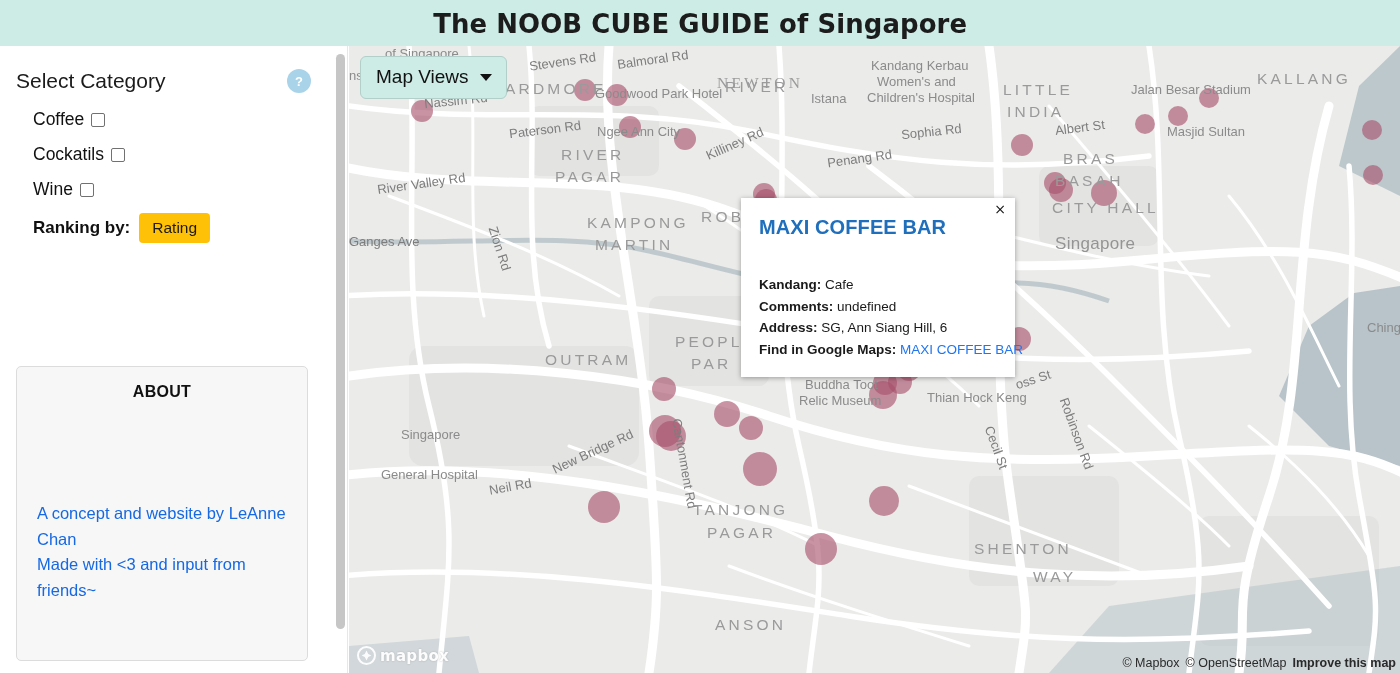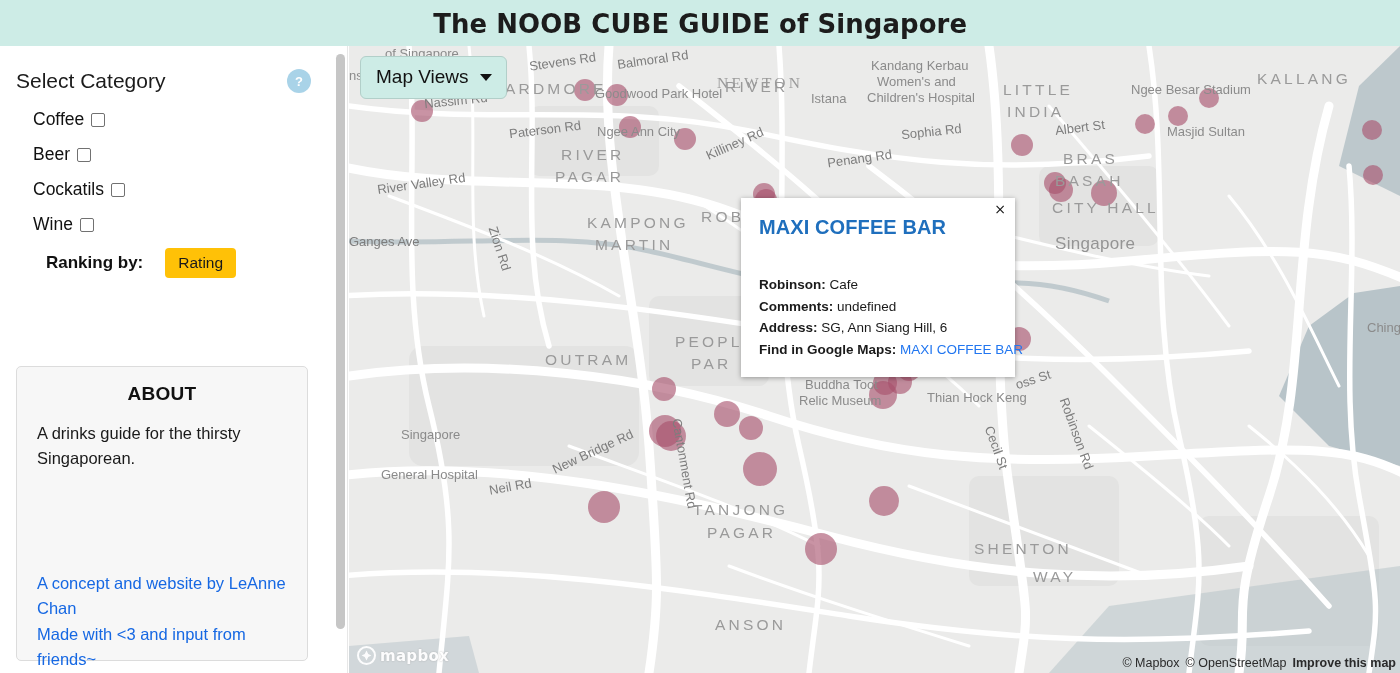--- a/index.html
+++ b/index.html
@@ -66,22 +66,22 @@
     appearance: none; -webkit-appearance: none;
     width: 14px; height: 14px;
     border: 1px solid #717171;
     border-radius: 2px;
     background: #fff;
     margin-left: 7px;
     cursor: pointer;
   }
 
   #ranking-row {
-    margin-left: 46px; margin-top: 4px;
-    display: flex; align-items: center; gap: 22px;
+    margin-left: 33px; margin-top: 4px;
+    display: flex; align-items: center; gap: 9px;
     height: 34px;
   }
   #ranking-label { font-size: 17px; font-weight: 700; color: #111; }
   #ranking-button {
     background: #ffc107;
     border: none; border-radius: 4px;
     padding: 7px 13px 8px 13px;
     font-size: 15.5px; color: #1a1a1a;
     font-family: "Liberation Sans", sans-serif;
     cursor: pointer;
@@ -92,21 +92,21 @@
   #about-card {
     position: absolute; left: 16px; top: 320px;
     width: 292px; height: 295px;
     background: #f7f7f7;
     border: 1px solid #dcdcdc;
     border-radius: 5px;
     padding: 16px 20px;
   }
   #about-title {
     text-align: center;
-    font-size: 19px; font-weight: 700; color: #111;
+    font-size: 16px; font-weight: 700; color: #111;
     letter-spacing: 0.3px;
     margin-bottom: 16px;
   }
   #about-body {
     font-size: 16.5px; color: #1a1a1a; line-height: 1.5;
   }
   .about-link {
     display: block;
     font-size: 16.5px; line-height: 1.55;
     color: #1668e3; text-decoration: none;
@@ -242,44 +242,39 @@
   <div id="sidebar">
 
     <div id="category-head">
       <div id="category-title">Select Category</div>
       <div id="help-badge">?</div>
     </div>
 
     <div id="category-list">
         <div class="cat-row">
           <span>Coffee</span>
-          <input type="checkbox" class="cb" style="">
-        </div>
-        <div class="cat-row">
-          <span>Beer</span>
           <input type="checkbox" class="cb" style="">
         </div>
         <div class="cat-row">
           <span>Cockatils</span>
           <input type="checkbox" class="cb" style="">
         </div>
         <div class="cat-row">
           <span>Wine</span>
           <input type="checkbox" class="cb" style="">
         </div>
       </div>
 
     <div id="ranking-row">
       <span id="ranking-label">Ranking by:</span>
       <button id="ranking-button">Rating</button>
     </div>
 
     <div id="about-card">
       <div id="about-title">ABOUT</div>
-      <div id="about-body">A drinks guide for the thirsty Singaporean.</div>
       <div id="about-links">
           <a class="about-link">A concept and website by LeAnne Chan</a>
           <a class="about-link">Made with &lt;3 and input from friends~</a>
         </div>
     </div>
   </div>
 
   <div id="sidebar-scrollbar">
     <div id="sidebar-scroll-thumb"></div>
   </div>
@@ -389,21 +384,21 @@
         <div class="lbl lbl-poi" style="left: 246px; top: 40px;">Goodwood Park Hotel</div>
         <div class="lbl lbl-area" style="left: 368px; top: 28px; font-family: Liberation Serif, serif;">NEWTON</div>
         <div class="lbl lbl-area" style="left: 376px; top: 32px;">RIVER</div>
         <div class="lbl lbl-poi" style="left: 462px; top: 45px;">Istana</div>
         <div class="lbl lbl-poi" style="left: 522px; top: 12px;">Kandang Kerbau</div>
         <div class="lbl lbl-poi" style="left: 528px; top: 28px;">Women's and</div>
         <div class="lbl lbl-poi" style="left: 518px; top: 44px;">Children's Hospital</div>
         <div class="lbl lbl-area" style="left: 654px; top: 35px;">LITTLE</div>
         <div class="lbl lbl-area" style="left: 658px; top: 57px;">INDIA</div>
         <div class="lbl lbl-area" style="left: 908px; top: 24px;">KALLANG</div>
-        <div class="lbl lbl-poi" style="left: 782px; top: 36px;">Ngee Besar Stadium</div>
+        <div class="lbl lbl-poi" style="left: 782px; top: 36px;">Jalan Besar Stadium</div>
         <div class="lbl lbl-road" style="left: 160px; top: 76px; transform: rotate(-7deg);">Paterson Rd</div>
         <div class="lbl lbl-poi" style="left: 248px; top: 78px;">Ngee Ann City</div>
         <div class="lbl lbl-road" style="left: 355px; top: 90px; transform: rotate(-24deg);">Killiney Rd</div>
         <div class="lbl lbl-road" style="left: 478px; top: 105px; transform: rotate(-8deg);">Penang Rd</div>
         <div class="lbl lbl-road" style="left: 552px; top: 78px; transform: rotate(-6deg);">Sophia Rd</div>
         <div class="lbl lbl-road" style="left: 706px; top: 74px; transform: rotate(-7deg);">Albert St</div>
         <div class="lbl lbl-poi" style="left: 818px; top: 78px;">Masjid Sultan</div>
         <div class="lbl lbl-area" style="left: 212px; top: 100px;">RIVER</div>
         <div class="lbl lbl-area" style="left: 206px; top: 122px;">PAGAR</div>
         <div class="lbl lbl-road" style="left: 28px; top: 130px; transform: rotate(-8deg);">River Valley Rd</div>
@@ -440,21 +435,21 @@
 
     <div id="map-views-button">
       <span>Map Views</span>
       <span id="map-views-caret"></span>
     </div>
 
     <div id="popup">
       <div id="popup-close">×</div>
       <div id="popup-title">MAXI COFFEE BAR</div>
       <div id="popup-rows">
-          <div class="popup-line"><b>Robinson:</b><span> Cafe</span></div>
+          <div class="popup-line"><b>Kandang:</b><span> Cafe</span></div>
           <div class="popup-line"><b>Comments:</b><span> undefined</span></div>
           <div class="popup-line"><b>Address:</b><span> SG, Ann Siang Hill, 6</span></div>
         </div>
       <div class="popup-line">
         <b>Find in Google Maps:</b>
         <a class="popup-link">MAXI COFFEE BAR</a>
       </div>
     </div>
 
     <div id="mapbox-logo">

